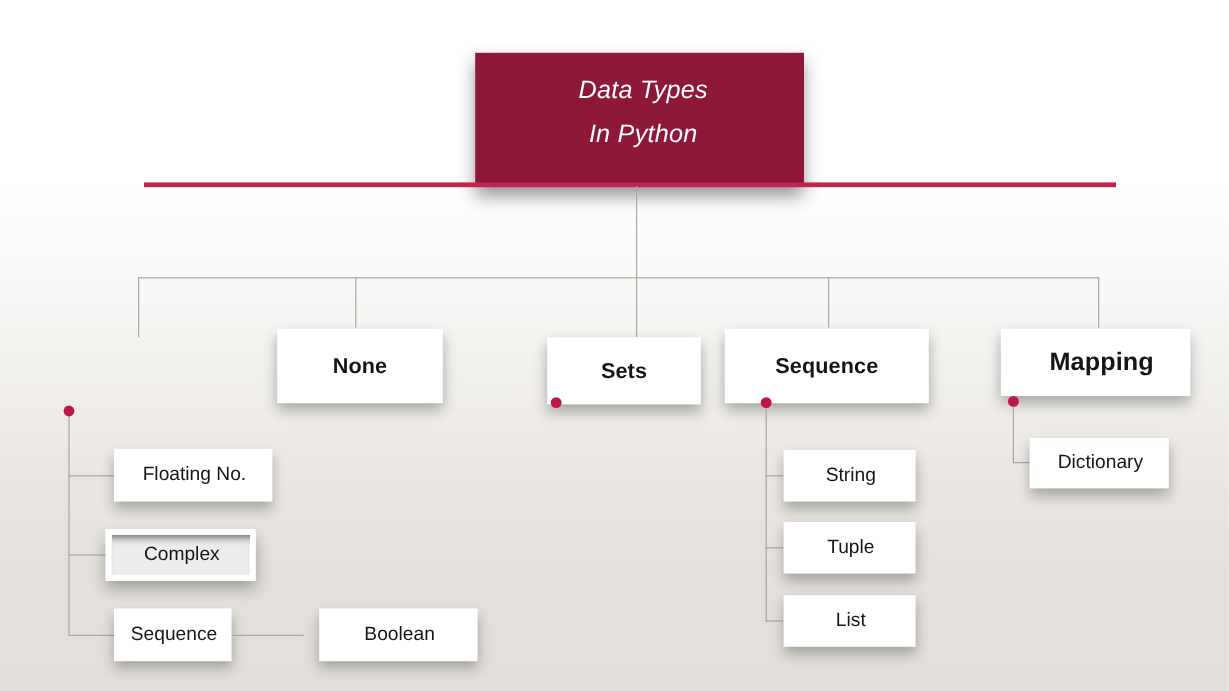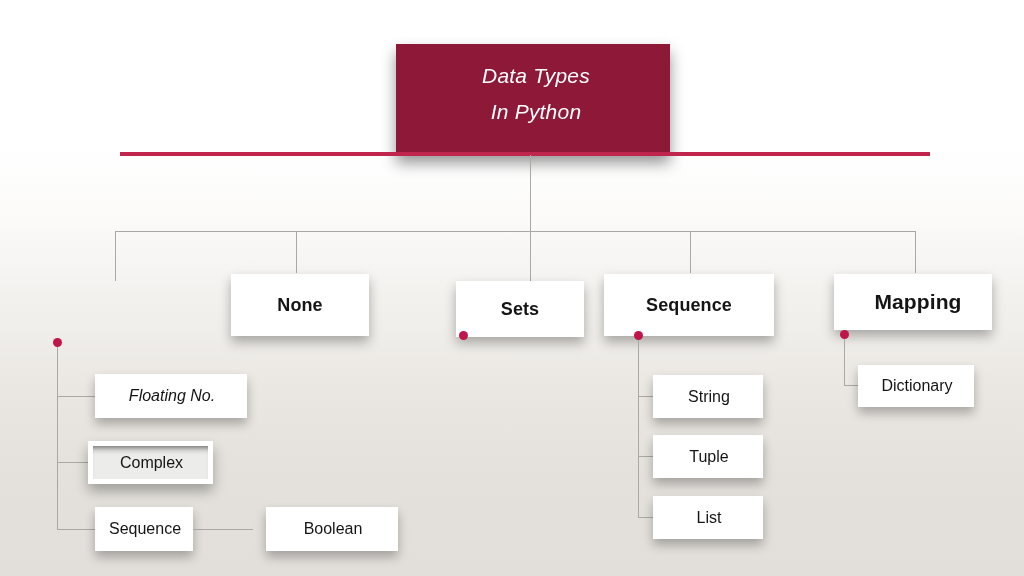--- a/index.html
+++ b/index.html
@@ -177,21 +177,21 @@
   <div class="node lvl1 big" style="left:834px; top:274px; width:158px; height:56px;">
     <span class="lbl">Mapping</span>
   </div>
   <div class="dot" style="left:840px; top:330px;"></div>
 
   <div class="conn v" style="left:57px; top:343px; height:186px;"></div>
   <div class="conn h" style="left:57px; top:396px; width:38px;"></div>
   <div class="conn h" style="left:57px; top:462px; width:31px;"></div>
   <div class="conn h" style="left:57px; top:529px; width:38px;"></div>
 
-  <div class="node lvl2" style="left:95px; top:374px; width:152px; height:44px;font-style:italic;">
+  <div class="node lvl2" style="left:95px; top:374px; width:132px; height:44px;">
     <span class="lbl">Floating No.</span>
   </div>
 
   <div class="node lvl2 selected" style="left:88px; top:441px; width:125px; height:43px;">
     <span class="inner">
       <span class="lbl">Complex</span>
     </span>
   </div>
 
   <div class="node lvl2" style="left:95px; top:507px; width:98px; height:44px;">

